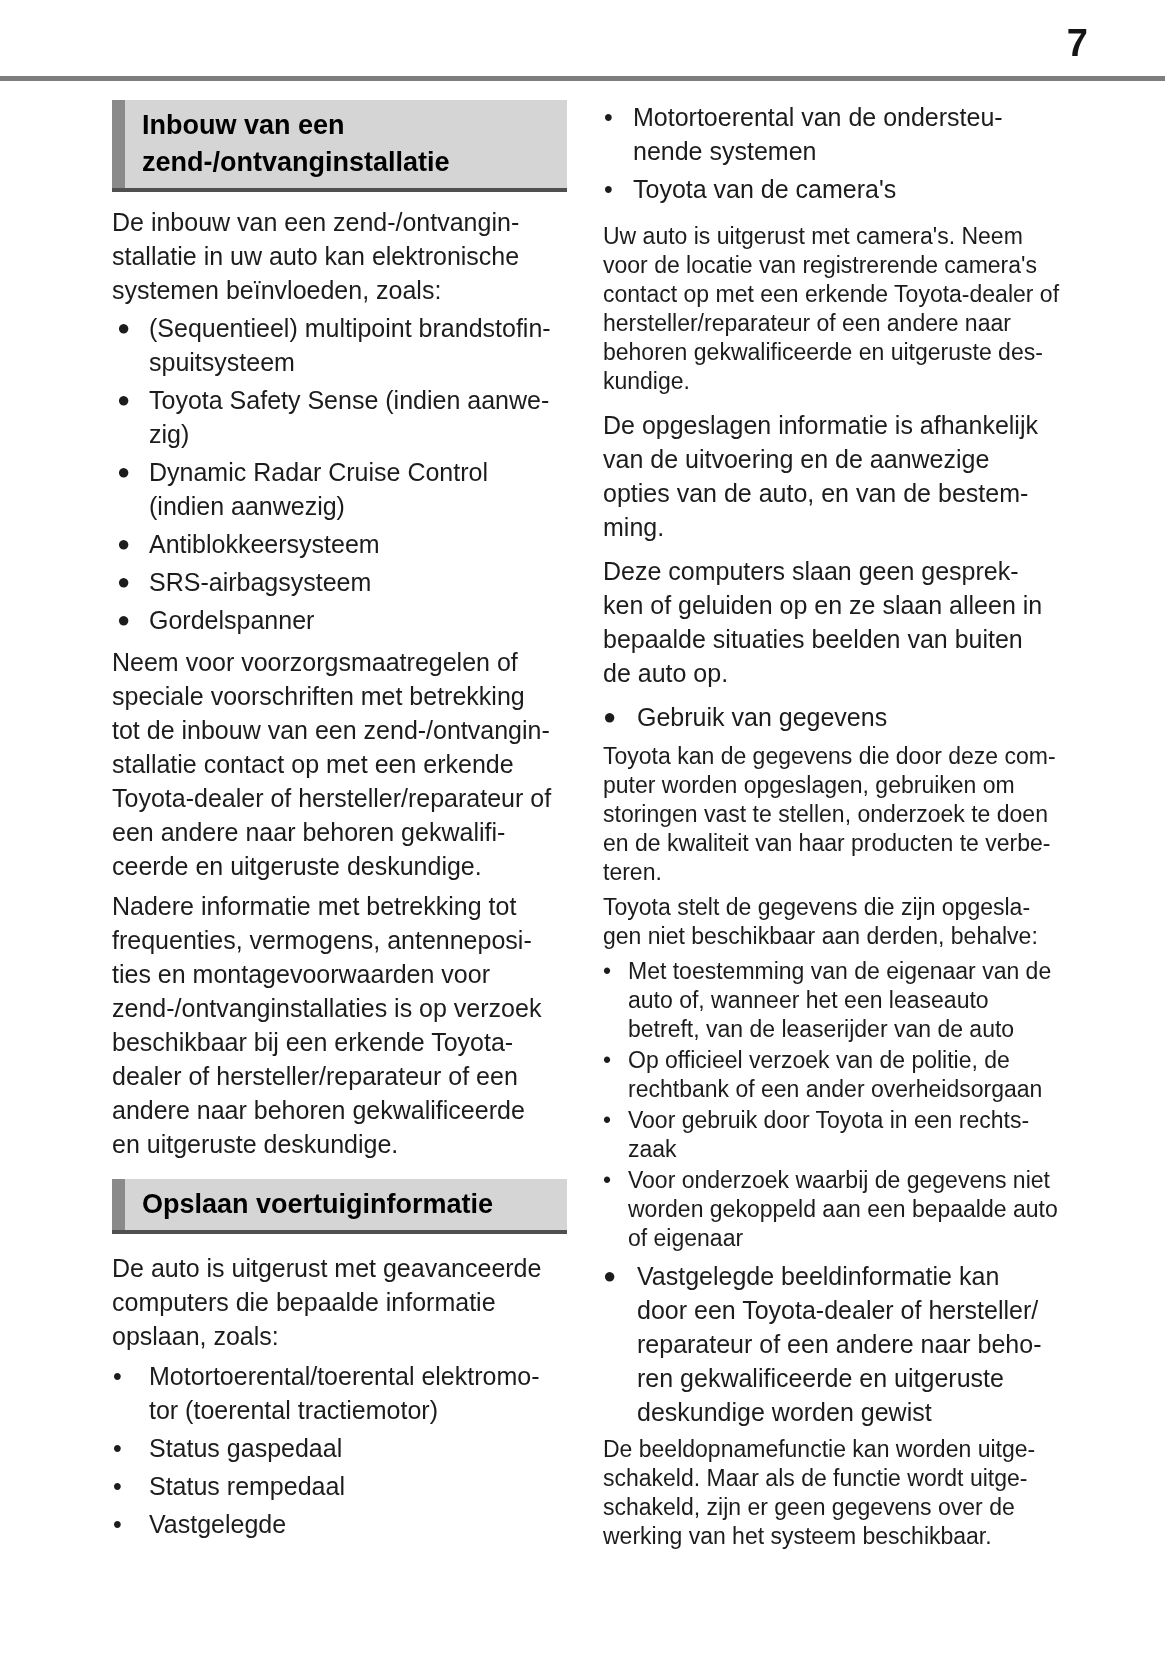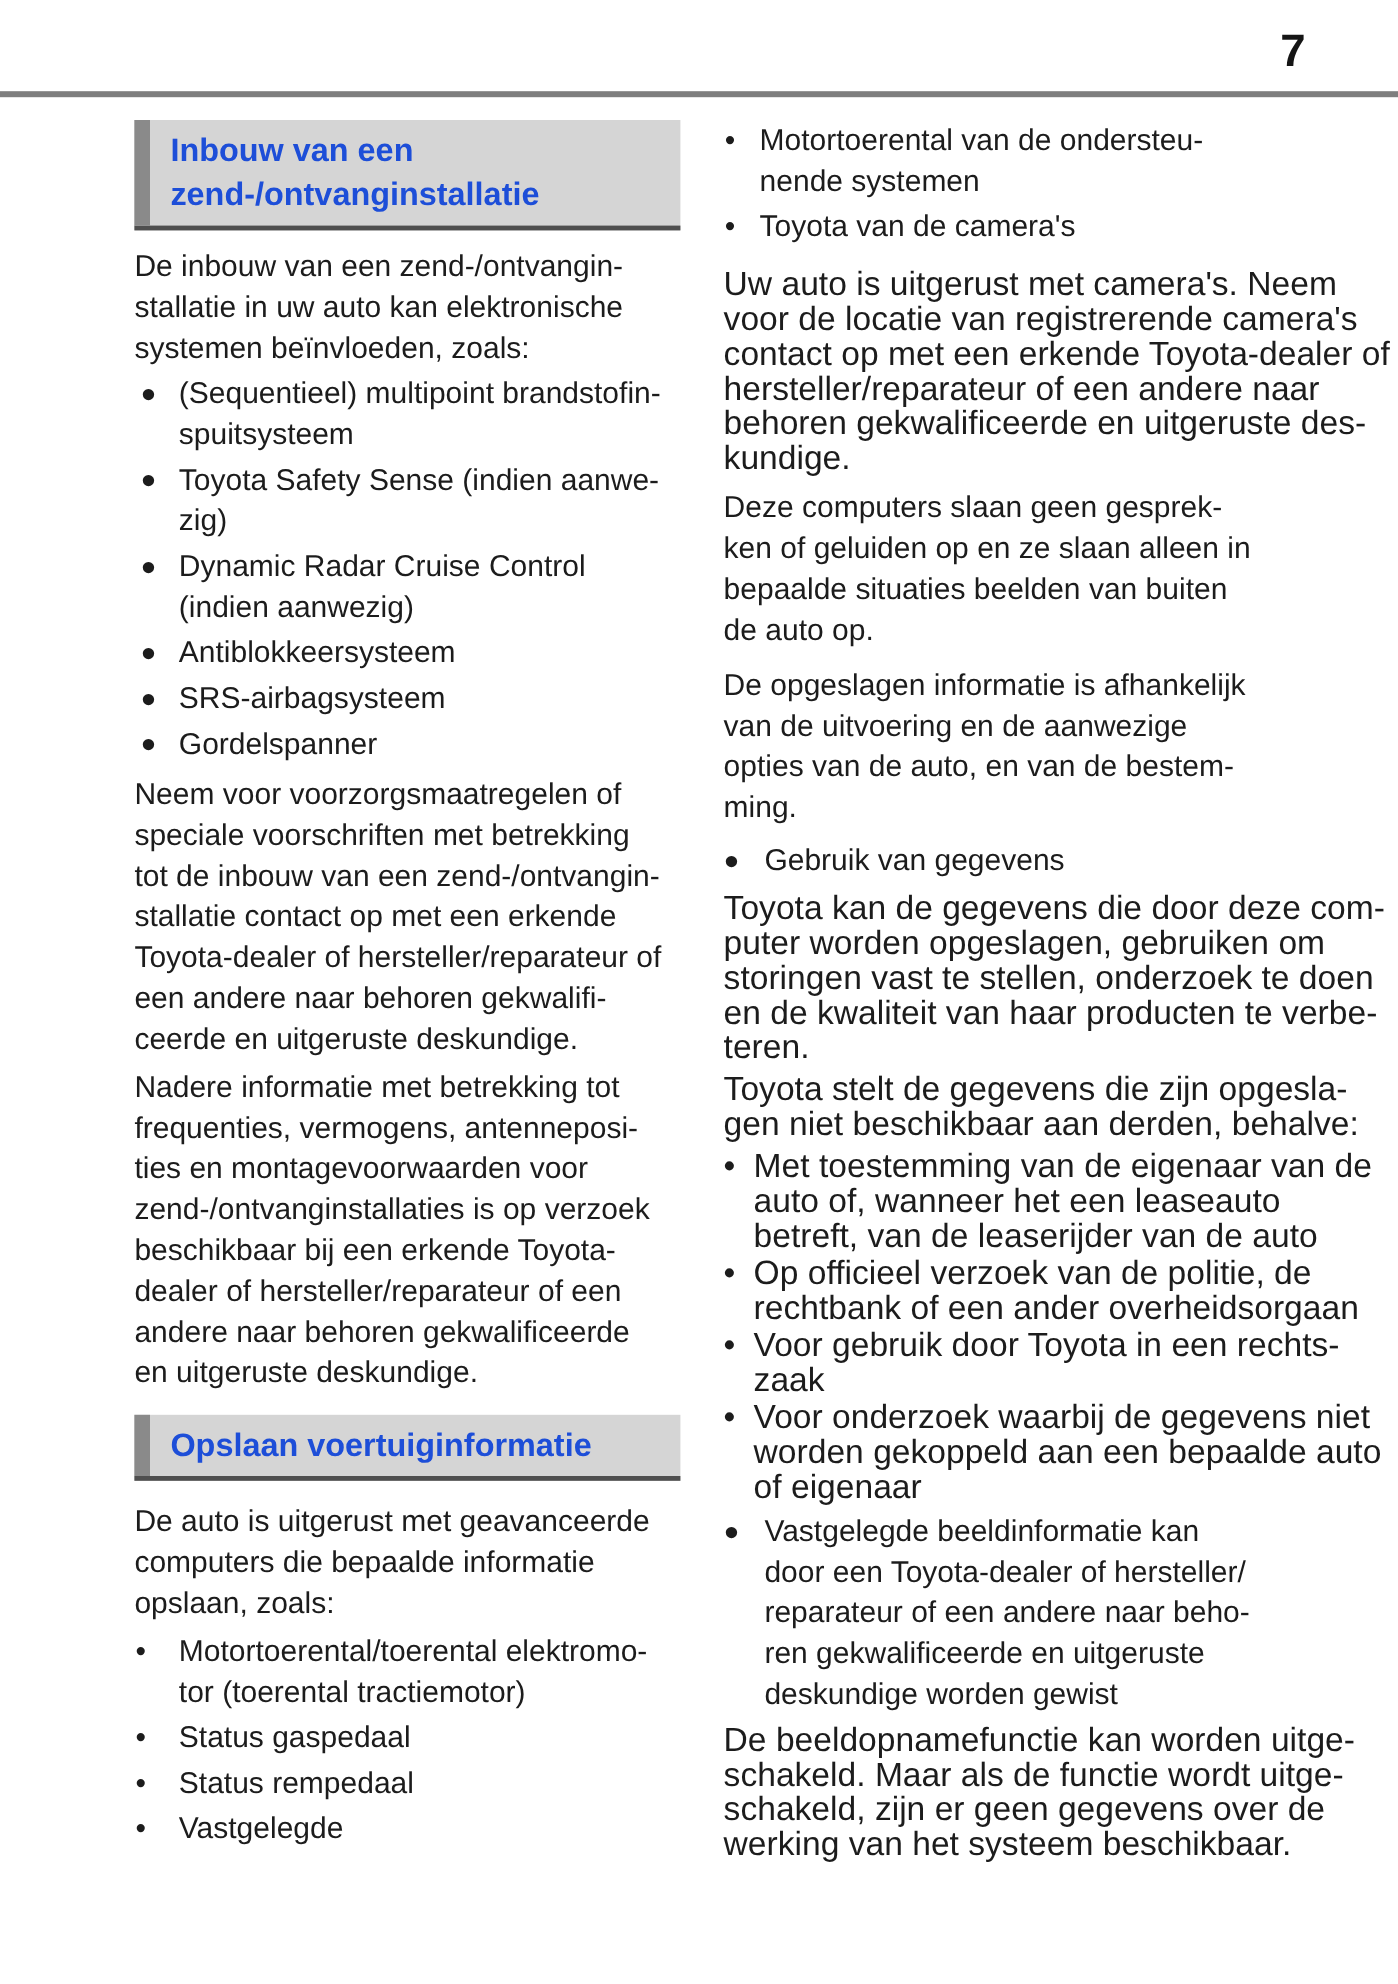--- a/index.html
+++ b/index.html
@@ -45,26 +45,26 @@
     top: 0; bottom: 0; left: 0;
     width: 13px;
     background: #8a8a8a;
   }
   .heading-text {
     display: block;
     font-size: 27px;
     font-weight: bold;
     line-height: 37px;
     white-space: pre;
-    color: #1d4ed8;
+    color: #000000;
   }
   .mb13 { margin-bottom: 13px; }
 
   .txt-lg { font-size: 25px; line-height: 34px; }
-  .txt-sm { font-size: 28px; line-height: 29px; }
+  .txt-sm { font-size: 23px; line-height: 29px; }
 
   .para { margin: 0; white-space: pre; }
 
   .blist { margin: 0; padding: 0; list-style: none; }
   .blist li { position: relative; margin: 0 0 4px 0; }
   .blist li:last-child { margin-bottom: 0; }
   .li-text { display: block; white-space: pre; }
   .marker { position: absolute; top: 0; left: 0; line-height: inherit; }
 
   .list-disc-lg li { padding-left: 37px; }            
@@ -209,29 +209,29 @@
       </li>
     </ul>
 
     <div class="para txt-sm rc-camnote">Uw auto is uitgerust met camera's. Neem
 voor de locatie van registrerende camera's
 contact op met een erkende Toyota-dealer of
 hersteller/reparateur of een andere naar
 behoren gekwalificeerde en uitgeruste des-
 kundige.</div>
 
+    <div class="para txt-lg rc-storedinf">De opgeslagen informatie is afhankelijk
+van de uitvoering en de aanwezige
+opties van de auto, en van de bestem-
+ming.</div>
+
     <div class="para txt-lg rc-noaudio">Deze computers slaan geen gesprek-
 ken of geluiden op en ze slaan alleen in
 bepaalde situaties beelden van buiten
 de auto op.</div>
-
-    <div class="para txt-lg rc-storedinf">De opgeslagen informatie is afhankelijk
-van de uitvoering en de aanwezige
-opties van de auto, en van de bestem-
-ming.</div>
 
     <div class="big-item txt-lg rc-datause-h">
       <span class="marker">●</span>
       <span class="li-text">Gebruik van gegevens</span>
     </div>
 
     <div class="para txt-sm rc-datause">Toyota kan de gegevens die door deze com-
 puter worden opgeslagen, gebruiken om
 storingen vast te stellen, onderzoek te doen
 en de kwaliteit van haar producten te verbe-

